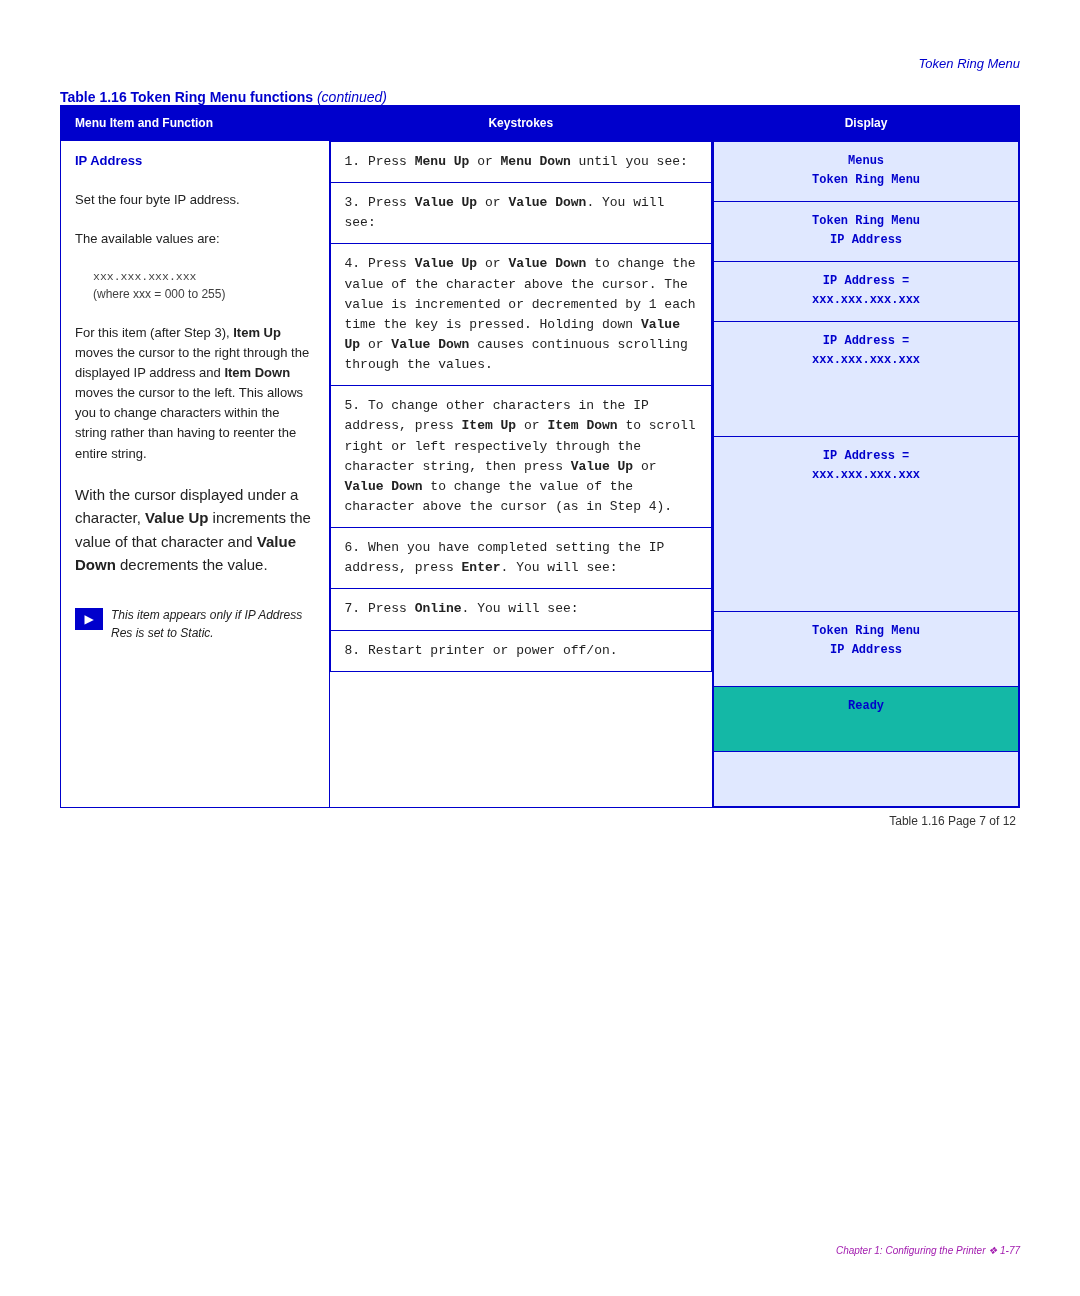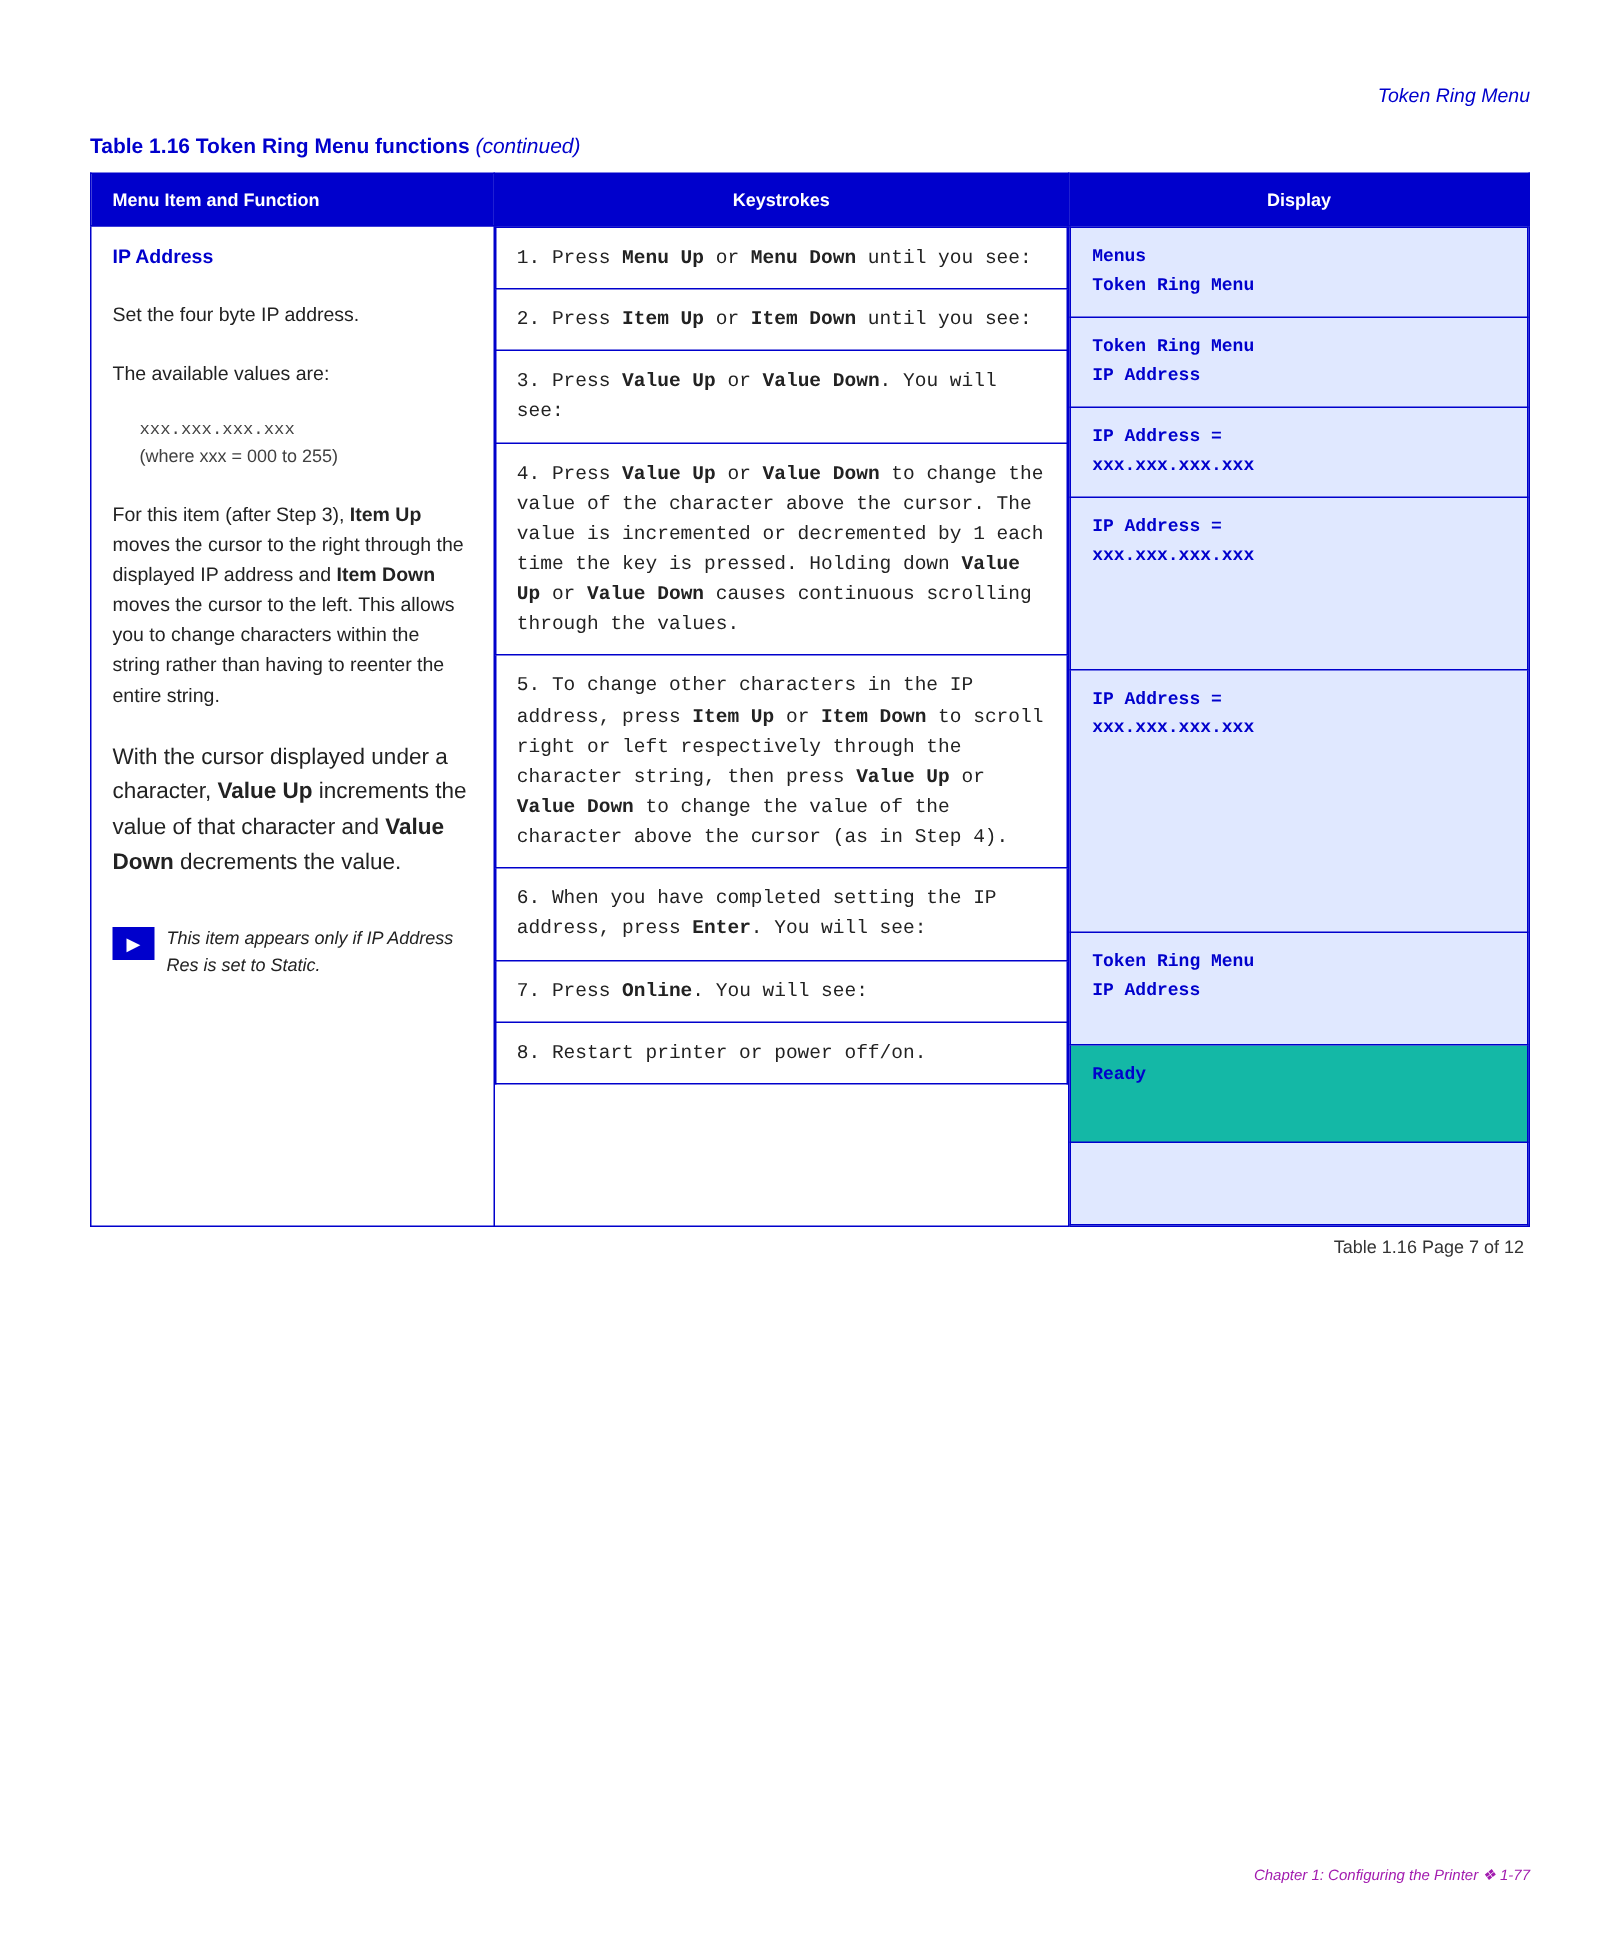--- a/index.html
+++ b/index.html
@@ -22,21 +22,20 @@
       font-style: italic;
       color: #0000cc;
       font-size: 13px;
       margin-bottom: 18px;
     }
 
     .table-title {
       font-size: 14px;
       font-weight: bold;
       color: #0000cc;
-      margin-bottom: 10px;
     }
 
     .table-title span.continued {
       font-style: italic;
       font-weight: normal;
     }
 
     table.main-table {
       width: 100%;
       border-collapse: collapse;
@@ -69,20 +68,21 @@
       width: 300px;
     }
 
     table.main-table tbody tr td:nth-child(2) {
       width: 380px;
     }
 
     table.main-table tbody tr td:nth-child(3) {
       width: 200px;
       background-color: #e0e8ff;
+      text-align: center;
     }
     .blue-label { color: #0000cc; font-weight: bold; font-size: 13px; }
 
     .mono-display {
       font-family: 'Courier New', Courier, monospace;
       font-size: 12px;
       color: #0000cc;
       font-weight: bold;
       line-height: 1.6;
     }
@@ -201,25 +201,20 @@
         <td style="padding:0;font-family:Liberation Mono, monospace;">
           <table style="width:100%; border-collapse:collapse;">
 
             <tbody>
                 <tr>
               <td style="padding:10px 14px; border-bottom:1px solid #0000cc; vertical-align:top;">
                 <span class="step-text">1. Press <strong>Menu Up</strong> or <strong>Menu Down</strong> until you see:</span>
               </td>
             </tr>
 
-            <tr>
-              <td style="padding:10px 14px; border-bottom:1px solid #0000cc; vertical-align:top;">
-                <span class="step-text">2. Press <strong>Item Up</strong> or <strong>Item Down</strong> until you see:</span>
-              </td>
-            </tr>
 
             <tr>
               <td style="padding:10px 14px; border-bottom:1px solid #0000cc; vertical-align:top;">
                 <span class="step-text">3. Press <strong>Value Up</strong> or <strong>Value Down</strong>. You will see:</span>
               </td>
             </tr>
 
             <tr>
               <td style="padding:10px 14px; border-bottom:1px solid #0000cc; vertical-align:top;">
                 <span class="step-text">4. Press <strong>Value Up</strong> or <strong>Value Down</strong> to change the value of the character above the cursor. The value is incremented or decremented by 1 each time the key is pressed. Holding down <strong>Value Up</strong> or <strong>Value Down</strong> causes continuous scrolling through the values.</span>

